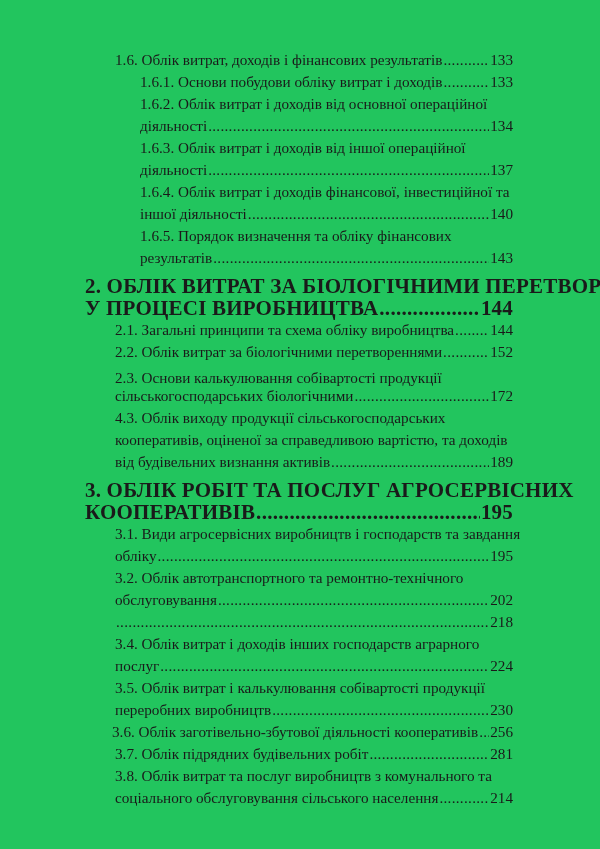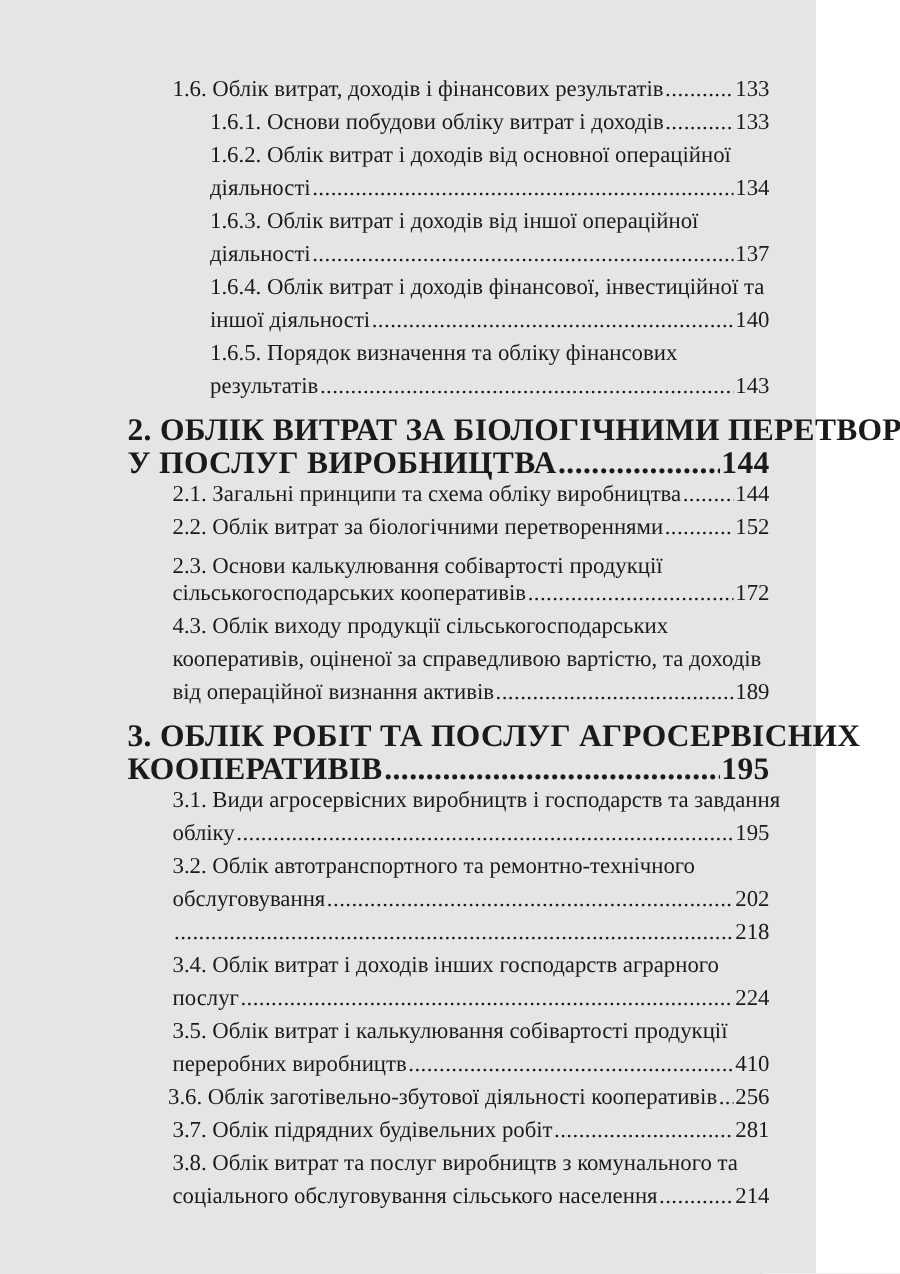--- a/index.html
+++ b/index.html
@@ -1,20 +1,20 @@
 <!DOCTYPE html>
 <html><head>
 <meta charset="utf-8">
 <style>
   html, body { margin:0; padding:0; }
   body {
     width:600px; height:849px; background:#ffffff; position:relative; overflow:hidden;
     font-family:"Liberation Serif", "DejaVu Serif", serif; color:#1a1a1a;
   }
-  .page { position:absolute; left:0; top:0; width:544px; height:849px; background:#e5e5e5; }
+  .page { position:absolute; left:0; top:0; width:600px; height:849px; background:#22c55e; }
   .toc { position:absolute; left:0; top:0; width:600px; }
   .line {
     position:absolute; display:flex; align-items:baseline; font-size:15.2px;
     white-space:nowrap; line-height:20px; right:87px;
   }
   .line.nolead { right:auto; }
   .txt { flex:0 0 auto; }
   .dots {
     flex:1 1 auto; overflow:hidden; margin:0 1px; min-width:10px;
   }
@@ -76,54 +76,54 @@
     <div class="line" style="left:140px;top:248px">
       <span class="txt">результатів</span>
         <span class="dots"></span>
         <span class="pg">143</span>
     </div>
 
     <div class="line nolead chap" style="left:85px;top:276px">
       <span class="txt">2. ОБЛІК ВИТРАТ ЗА БІОЛОГІЧНИМИ ПЕРЕТВОРЕННЯМИ</span>
     </div>
     <div class="line chap" style="left:85px;top:298px">
-      <span class="txt">У ПОСЛУГ  ВИРОБНИЦТВА</span>
+      <span class="txt">У ПРОЦЕСІ  ВИРОБНИЦТВА</span>
         <span class="dots"></span>
         <span class="pg">144</span>
     </div>
 
     <div class="line" style="left:115px;top:320px">
       <span class="txt">2.1. Загальні принципи та схема обліку виробництва</span>
         <span class="dots"></span>
         <span class="pg">144</span>
     </div>
 
     <div class="line" style="left:115px;top:342px">
       <span class="txt">2.2. Облік витрат за біологічними перетвореннями</span>
         <span class="dots"></span>
         <span class="pg">152</span>
     </div>
 
     <div class="line nolead" style="left:115px;top:368px">
       <span class="txt">2.3. Основи калькулювання собівартості продукції</span>
     </div>
     <div class="line" style="left:115px;top:386px">
-      <span class="txt">сільськогосподарських кооперативів</span>
+      <span class="txt">сільськогосподарських біологічними</span>
         <span class="dots"></span>
         <span class="pg">172</span>
     </div>
 
     <div class="line nolead" style="left:115px;top:408px">
       <span class="txt">4.3. Облік виходу продукції сільськогосподарських</span>
     </div>
     <div class="line nolead" style="left:115px;top:430px">
       <span class="txt">кооперативів, оціненої за справедливою вартістю, та доходів</span>
     </div>
     <div class="line" style="left:115px;top:452px">
-      <span class="txt">від операційної визнання активів</span>
+      <span class="txt">від будівельних визнання активів</span>
         <span class="dots"></span>
         <span class="pg">189</span>
     </div>
 
     <div class="line nolead chap" style="left:85px;top:480px">
       <span class="txt">3. ОБЛІК РОБІТ ТА ПОСЛУГ АГРОСЕРВІСНИХ</span>
     </div>
     <div class="line chap" style="left:85px;top:502px">
       <span class="txt">КООПЕРАТИВІВ</span>
         <span class="dots"></span>
@@ -161,21 +161,21 @@
         <span class="dots"></span>
         <span class="pg">224</span>
     </div>
 
     <div class="line nolead" style="left:115px;top:678px">
       <span class="txt">3.5. Облік витрат і калькулювання собівартості продукції</span>
     </div>
     <div class="line" style="left:115px;top:700px">
       <span class="txt">переробних виробництв</span>
         <span class="dots"></span>
-        <span class="pg">410</span>
+        <span class="pg">230</span>
     </div>
 
     <div class="line" style="left:112px;top:722px">
       <span class="txt">3.6. Облік заготівельно-збутової діяльності кооперативів</span>
         <span class="dots"></span>
         <span class="pg">256</span>
     </div>
 
     <div class="line" style="left:115px;top:744px">
       <span class="txt">3.7. Облік підрядних будівельних робіт</span>

